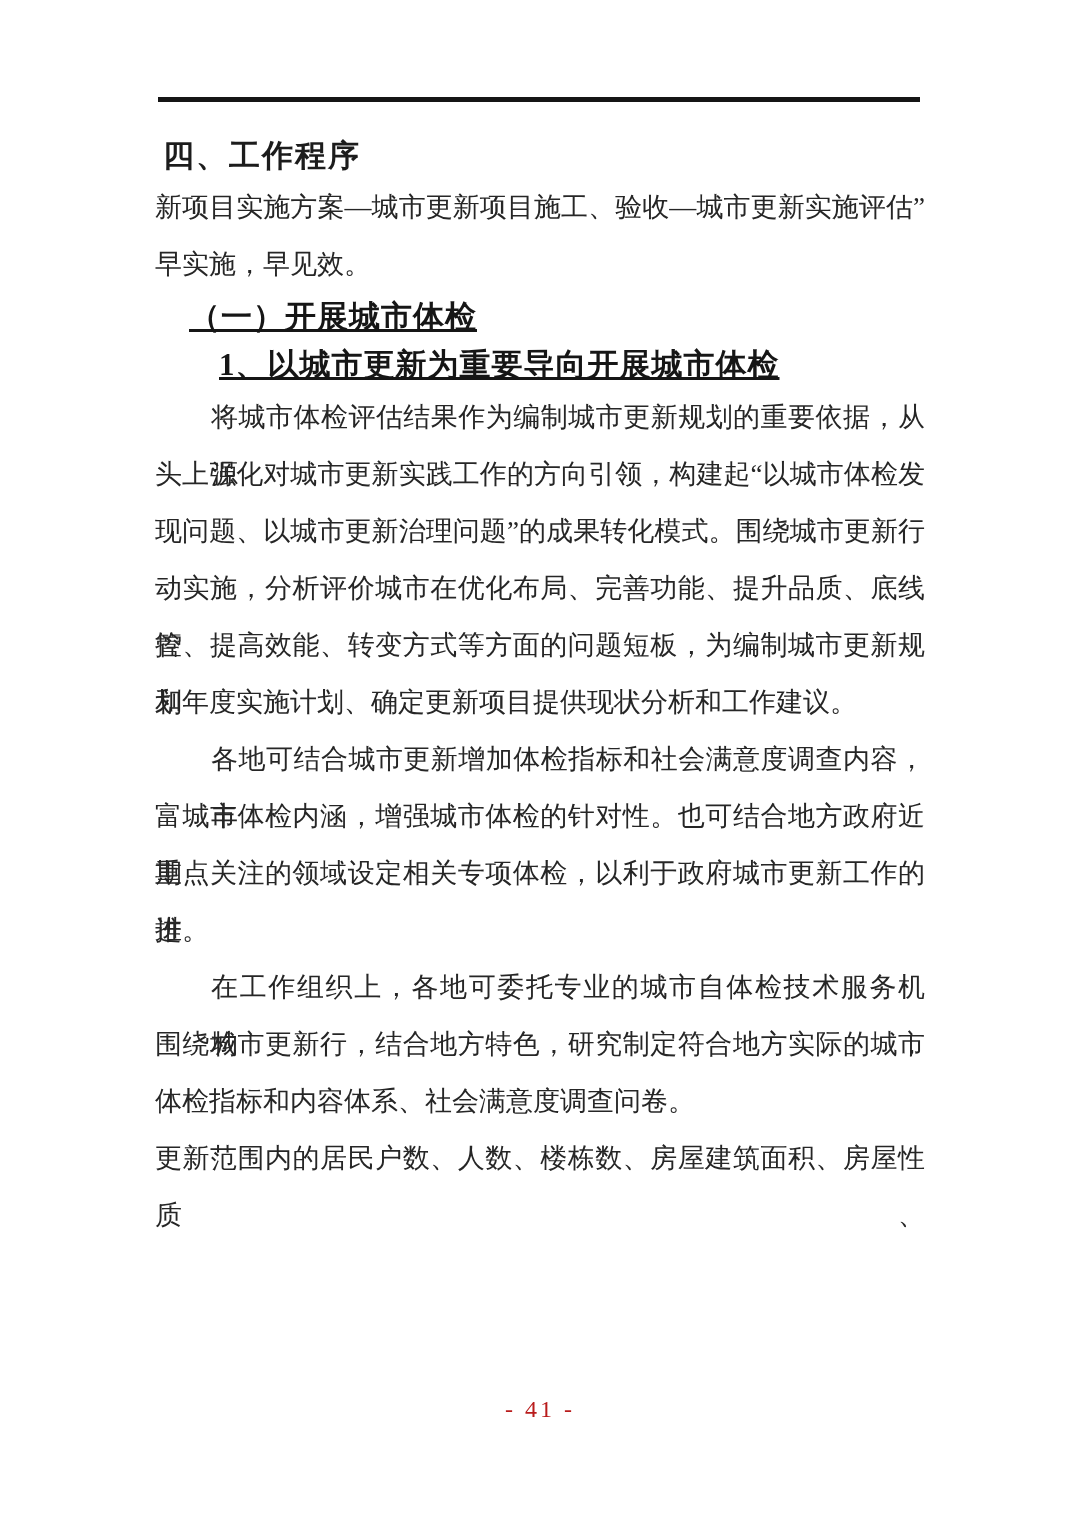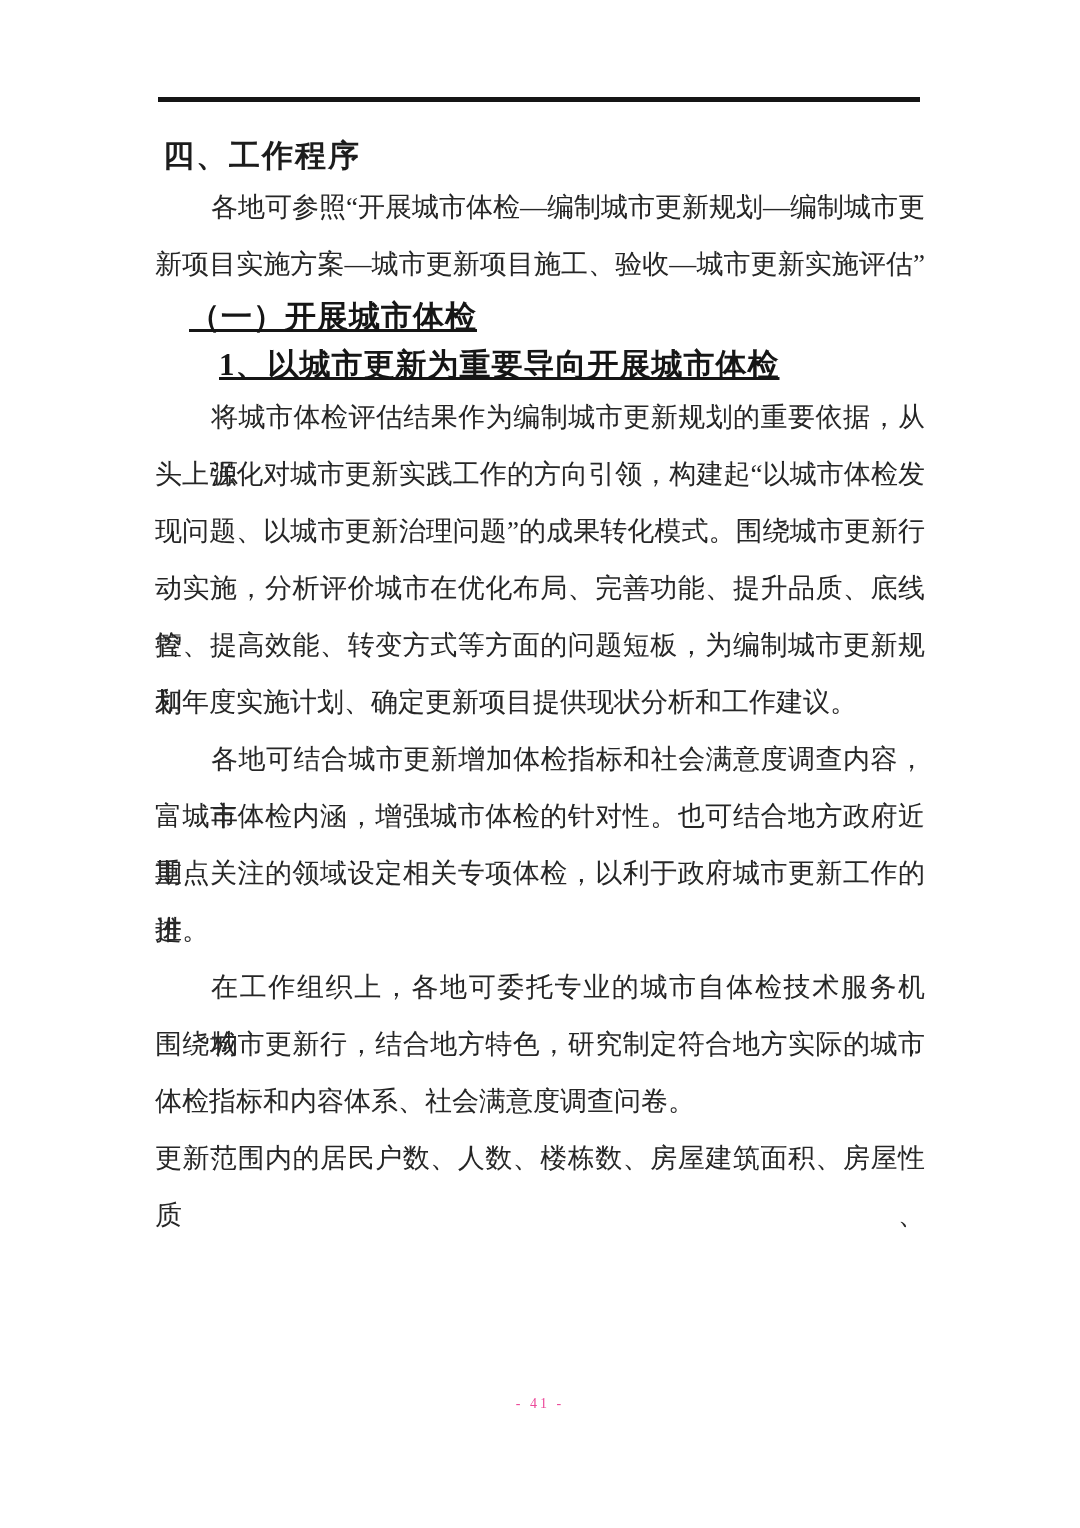--- a/index.html
+++ b/index.html
@@ -65,39 +65,39 @@
     text-decoration: underline;
   }
   .sub-heading.lv1 { padding-left: 34px; }
   .sub-heading.lv2 { padding-left: 64px; }
   .page-number {
     position: absolute;
     left: 0;
     right: 0;
     top: 1396px;
     text-align: center;
-    font-size: 14px;
-    color: #ec4899;
+    font-size: 24px;
+    color: #b91c1c;
     letter-spacing: 3px;
     font-family: "Liberation Serif", "DejaVu Serif", serif;
   }
 </style>
 </head>
 <body>
 
 <div class="page">
   <div class="content">
 
     <div class="header-rule"></div>
 
     <div class="section-heading">四、工作程序</div>
 
     <div class="para para1-start">
-      <div class="line j indent">各地可参照“开展城市体检—编制城市更新规划—编制城市更</div>
       <div class="line j">新项目实施方案—城市更新项目施工、验收—城市更新实施评估”</div>
+      <div class="line">早实施，早见效。</div>
     </div>
 
     <div class="sub-heading lv1">（一）开展城市体检</div>
 
     <div class="sub-heading lv2">1、以城市更新为重要导向开展城市体检</div>
 
     <div class="para">
       <div class="line j indent">将城市体检评估结果作为编制城市更新规划的重要依据，从源</div>
       <div class="line j">头上强化对城市更新实践工作的方向引领，构建起“以城市体检发</div>
       <div class="line j">现问题、以城市更新治理问题”的成果转化模式。围绕城市更新行</div>

